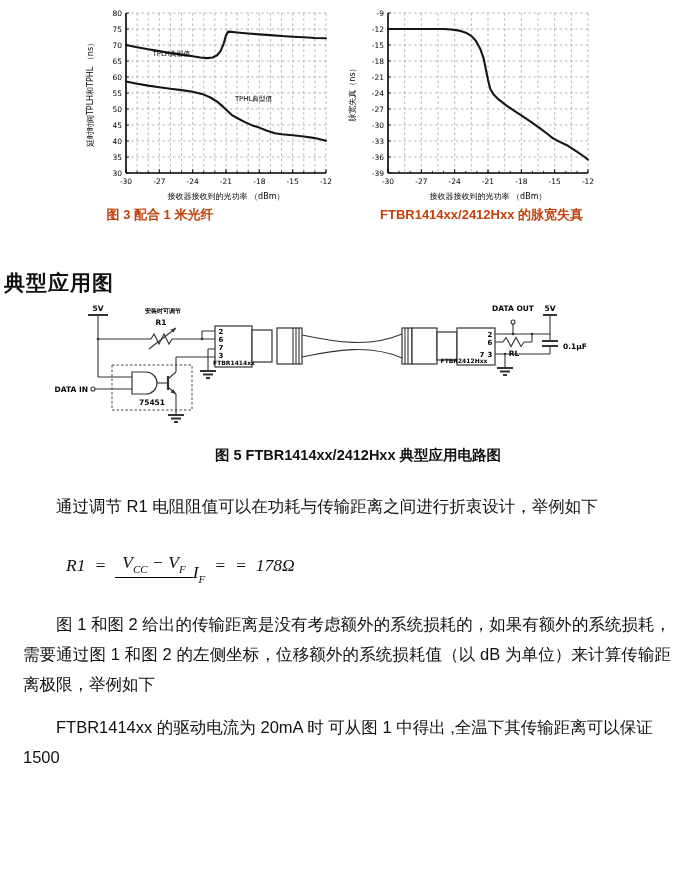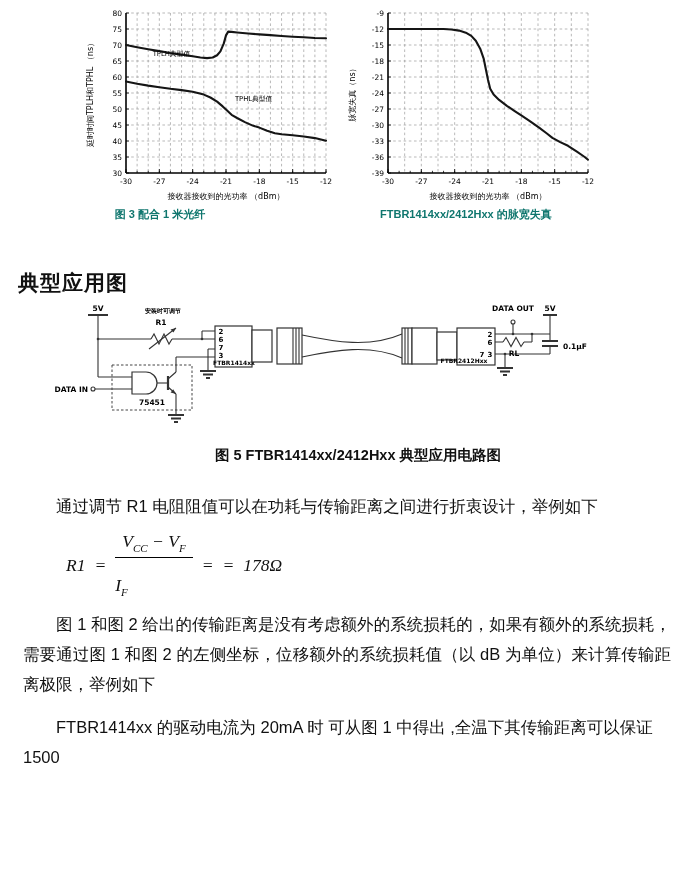--- a/index.html
+++ b/index.html
@@ -9,40 +9,40 @@
   .chart{position:absolute;width:250px;height:202px;}
   #c3{left:84px;top:5px;}
   #c4{left:346px;top:5px;}
   .grid{stroke:#9b9b9b;stroke-width:.7;stroke-dasharray:2.6 2.6;}
   .axis{stroke:#000;stroke-width:1.6;}
   .ax{stroke:#000;stroke-width:.8;}
   .tick{font:7.5px "DejaVu Sans",sans-serif;fill:#000;}
   .alabel{font:8px "DejaVu Sans",sans-serif;fill:#000;}
   .slabel{font:6.8px "DejaVu Sans",sans-serif;fill:#000;}
   .curve{fill:none;stroke:#151515;stroke-width:2.1;stroke-linejoin:round;stroke-linecap:round;}
-  .cap{position:absolute;font-weight:700;font-size:11px;line-height:21px;color:#0f766e;}
+  .cap{position:absolute;font-weight:700;font-size:13px;line-height:21px;color:#c2410c;}
   #cap3{left:30px;top:204px;width:260px;text-align:center;}
   #cap4{left:380px;top:204px;width:290px;text-align:left;}
-  #heading{position:absolute;left:18px;top:269px;font-size:21px;font-weight:700;letter-spacing:1px;}
+  #heading{position:absolute;left:4px;top:269px;font-size:21px;font-weight:700;letter-spacing:1px;}
   #schwrap{position:absolute;left:50px;top:298px;width:615px;height:150px;}
   .w{stroke:#333;stroke-width:1.1;fill:none;}
   .w2{stroke:#333;stroke-width:2;fill:none;}
   .box{fill:#fff;stroke:#333;stroke-width:1.2;}
   .dotbox{fill:none;stroke:#444;stroke-width:1;stroke-dasharray:2.5 2;}
   .slbl{font:bold 7.5px "DejaVu Sans",sans-serif;fill:#000;}
   .slbl6{font:bold 6px "DejaVu Sans",sans-serif;fill:#000;}
   .pin{font:bold 7px "DejaVu Sans",sans-serif;fill:#000;}
   .jd{fill:#333;}
   #cap5{position:absolute;left:12px;top:446px;width:100%;text-align:center;font-weight:700;font-size:14.5px;}
   #bodytext{position:absolute;left:10px;top:478px;width:674px;}
   #bodytext p{margin:13px;text-indent:2em;line-height:30px;font-size:16.5px;text-align:justify;}
   #bodytext p.last{text-align:left;}
   .formula{margin:16px 0 16px 56px;display:flex;align-items:center;gap:9px;height:56px;
            font-family:"Liberation Serif",serif;font-style:italic;font-size:17.5px;}
-  .frac{display:inline-flex;flex-direction:column;align-items:flex-start;line-height:1.2;}
+  .frac{display:inline-flex;flex-direction:row;align-items:center;line-height:1.2;}
   .frac .num{border-bottom:1.4px solid #000;padding:0 7px 2px;}
   .frac .den{padding-top:17px;}
   .formula sub{font-size:11px;font-style:italic;}
 </style>
 </head>
 <body>
 
 <div id="page">
 
   <svg id="c3" class="chart" viewBox="0 0 250 202">

